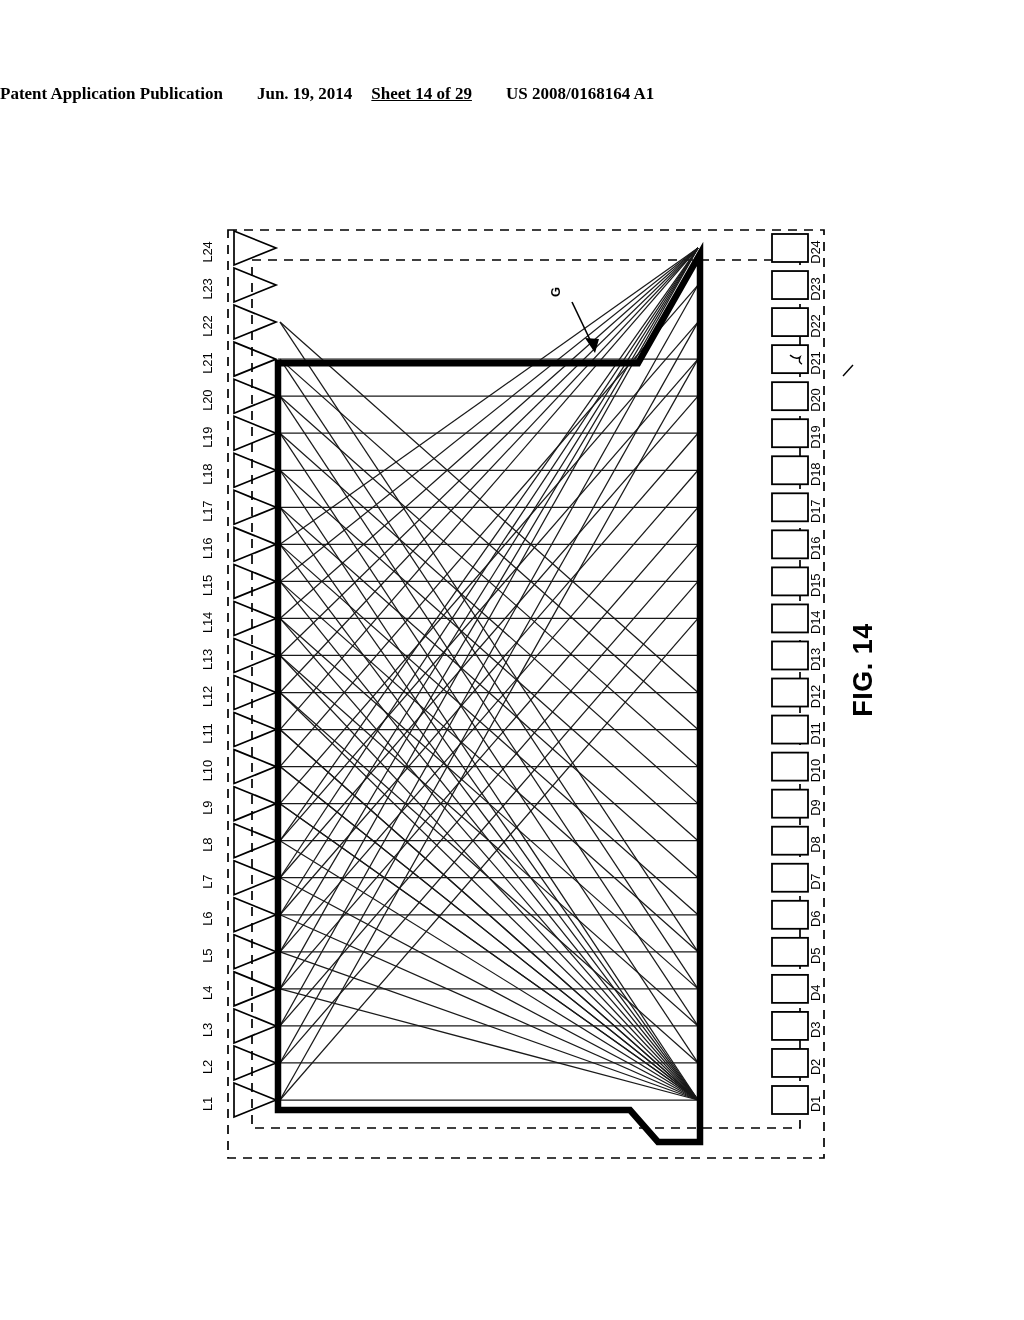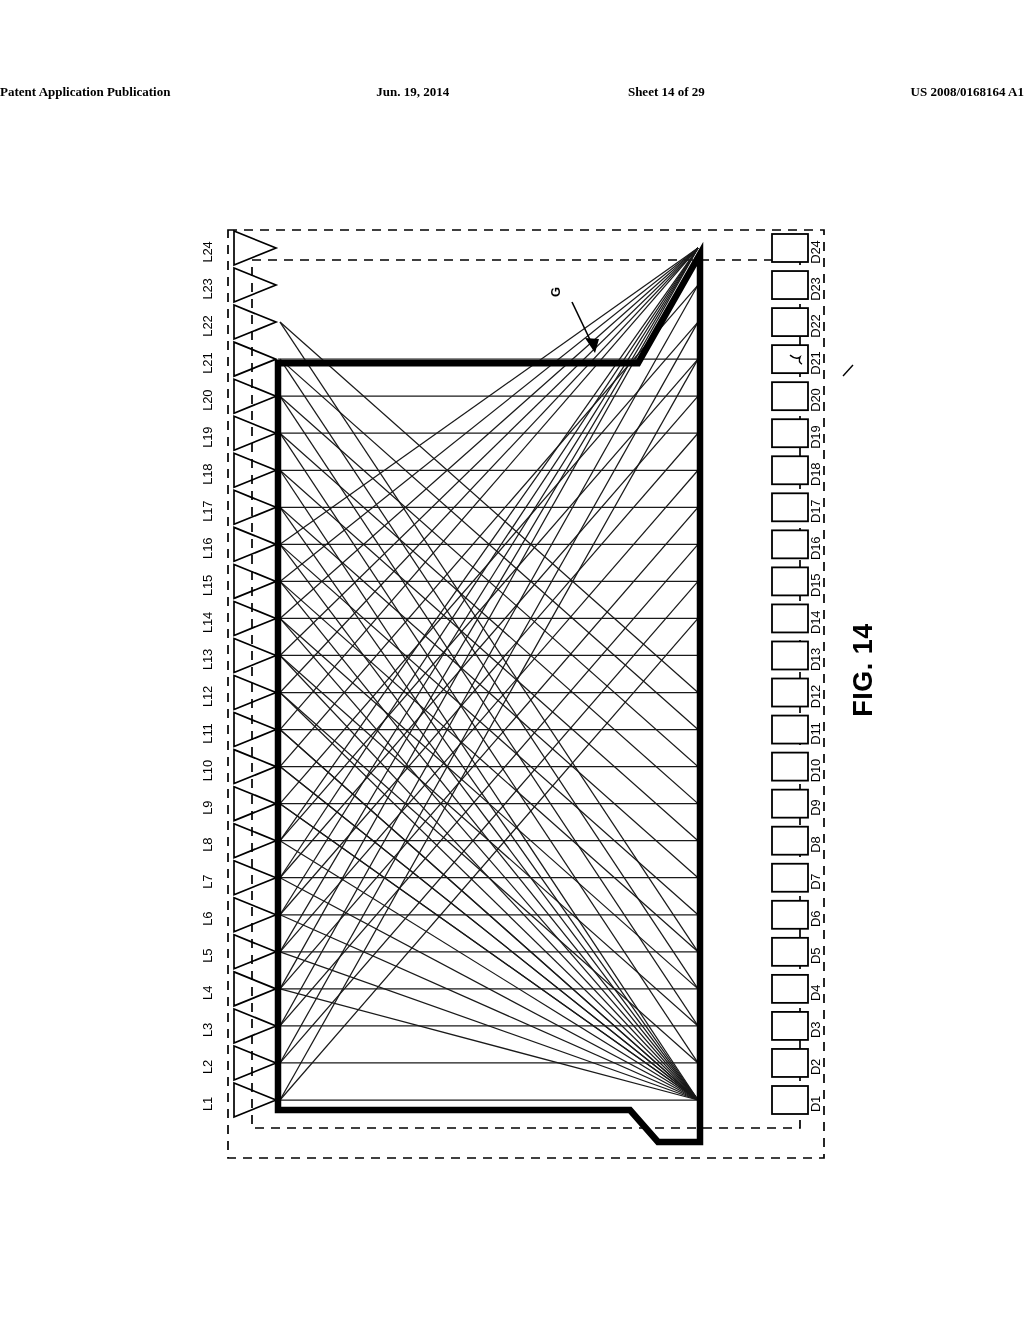--- a/index.html
+++ b/index.html
@@ -17,32 +17,32 @@
   }
 
   
   #page-header {
     position: absolute;
     top: 84px;
     left: 0;
     width: 1024px;
     height: 26px;
     display: flex;
-    justify-content: space-between;
+    justify-content: flex-start;
     align-items: baseline;
     font-family: "Liberation Serif", serif;
     font-weight: bold;
-    font-size: 13px;
+    font-size: 17px;
     color: #000;
     letter-spacing: 0px;
     white-space: nowrap;
   }
   #page-header .hdr-pub { margin-right: 34px; }
-  #page-header .hdr-date { margin-right: 7px; }
-  #page-header .hdr-sheet { margin-right: 34px; }
+  #page-header .hdr-date { margin-right: 19px; }
+  #page-header .hdr-sheet { margin-right: 34px; text-decoration: underline; }
   #page-header .hdr-num { }
 
   
   #figure-area {
     position: absolute;
     left: 0;
     top: 150px;
     width: 1024px;
     height: 1100px;
   }

